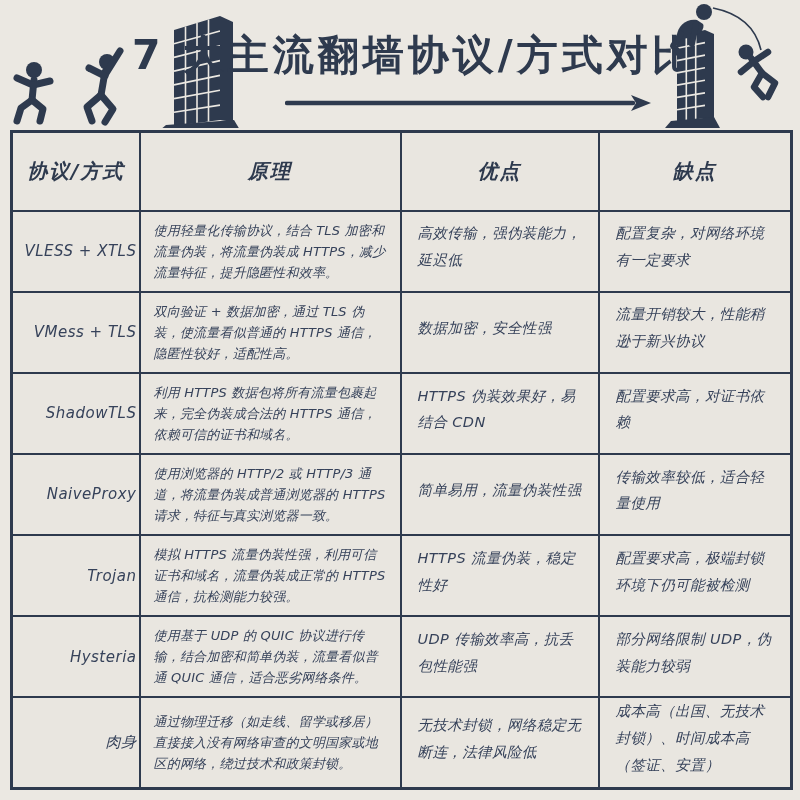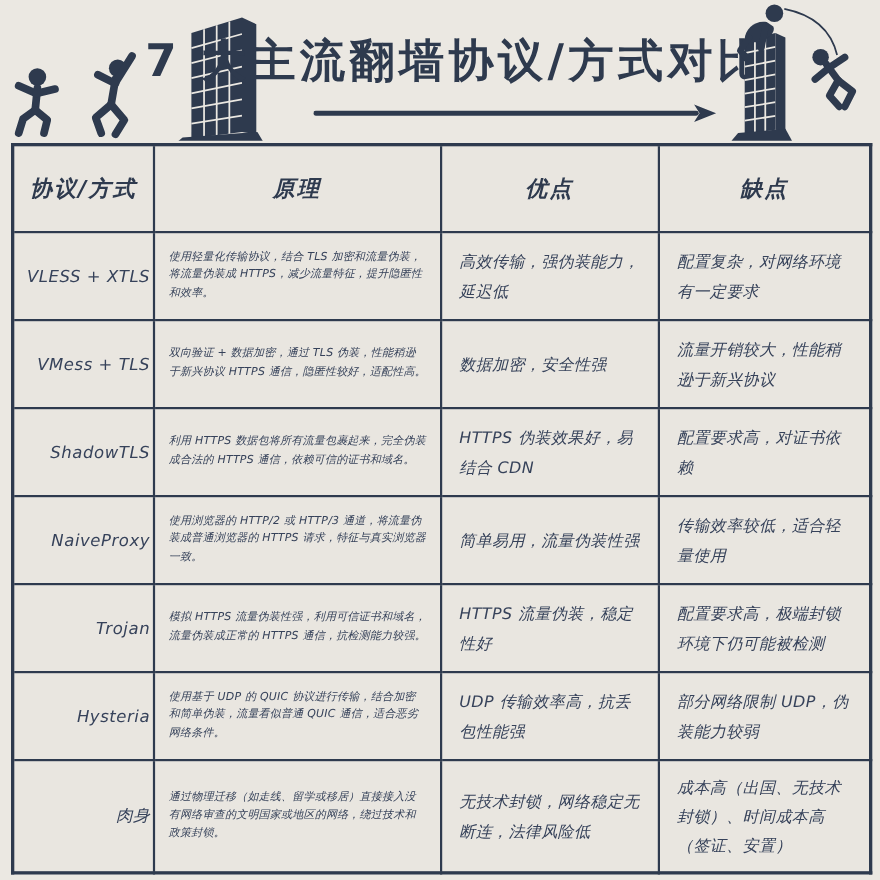--- a/index.html
+++ b/index.html
@@ -47,26 +47,26 @@
     font-size:20px;font-weight:700;text-align:center;
     letter-spacing:2px;color:var(--ink);
   }
   .compare tbody tr{height:80px;}
   .compare tbody tr:last-child{height:76px;}
   td.c-protocol{
     text-align:right;font-size:15px;letter-spacing:0.5px;
     padding:4px 2px;
   }
   td.c-principle{
-    font-size:10px;line-height:1.62;text-align:left;
+    font-size:13px;line-height:1.62;text-align:left;
     padding:8px 12px 8px 13px;letter-spacing:0.2px;
   }
   td.c-pros,td.c-cons{
     font-size:14.5px;line-height:1.85;text-align:left;
-    padding:12px 12px 8px 16px;letter-spacing:0.4px;
+    padding:0 12px 8px 16px;letter-spacing:0.4px;
   }
   
   .ink-fill{fill:var(--ink);}
   .ink-stroke{stroke:var(--ink);fill:none;}
   .bg-stroke{stroke:var(--bg);fill:none;}
 </style>
 </head>
 <body>
 
 <div class="header">
@@ -181,21 +181,21 @@
   </thead>
   <tbody>
     <tr>
       <td class="c-protocol">VLESS + XTLS</td>
       <td class="c-principle">使用轻量化传输协议，结合 TLS 加密和流量伪装，将流量伪装成 HTTPS，减少流量特征，提升隐匿性和效率。</td>
       <td class="c-pros">高效传输，强伪装能力，延迟低</td>
       <td class="c-cons">配置复杂，对网络环境有一定要求</td>
     </tr>
     <tr>
       <td class="c-protocol">VMess + TLS</td>
-      <td class="c-principle">双向验证 + 数据加密，通过 TLS 伪装，性能稍逊于新兴协议 HTTPS 通信，隐匿性较好，适配性高。</td>
+      <td class="c-principle">双向验证 + 数据加密，通过 TLS 伪装，使流量看似普通的 HTTPS 通信，隐匿性较好，适配性高。</td>
       <td class="c-pros">数据加密，安全性强</td>
       <td class="c-cons">流量开销较大，性能稍逊于新兴协议</td>
     </tr>
     <tr>
       <td class="c-protocol">ShadowTLS</td>
       <td class="c-principle">利用 HTTPS 数据包将所有流量包裹起来，完全伪装成合法的 HTTPS 通信，依赖可信的证书和域名。</td>
       <td class="c-pros">HTTPS 伪装效果好，易结合 CDN</td>
       <td class="c-cons">配置要求高，对证书依赖</td>
     </tr>
     <tr>

